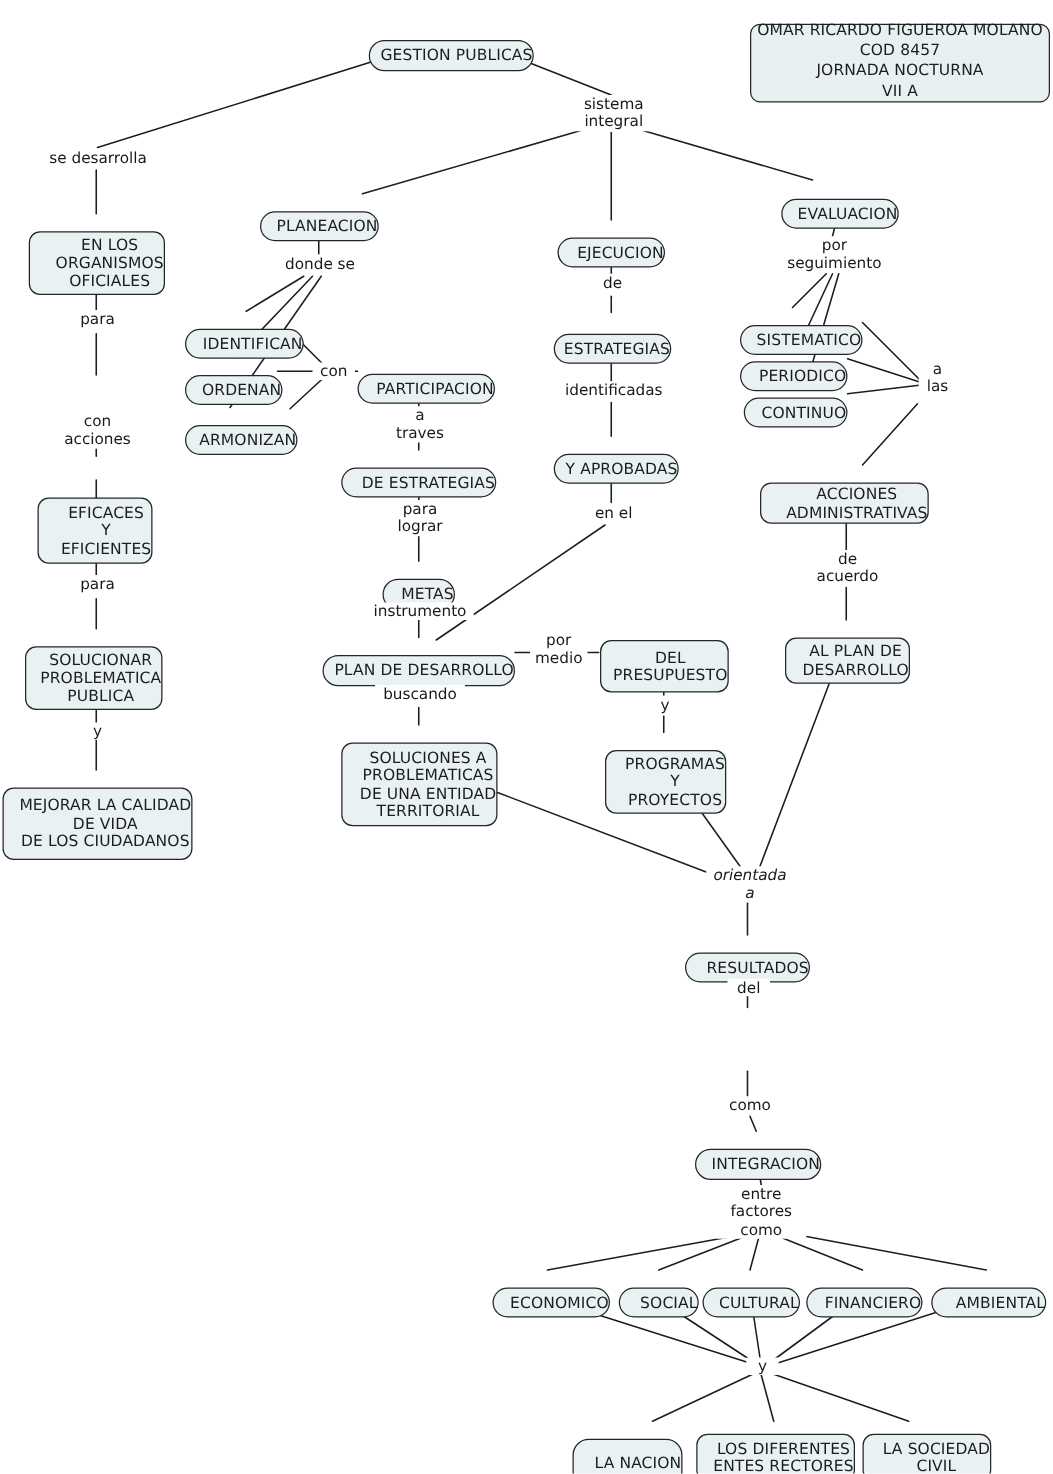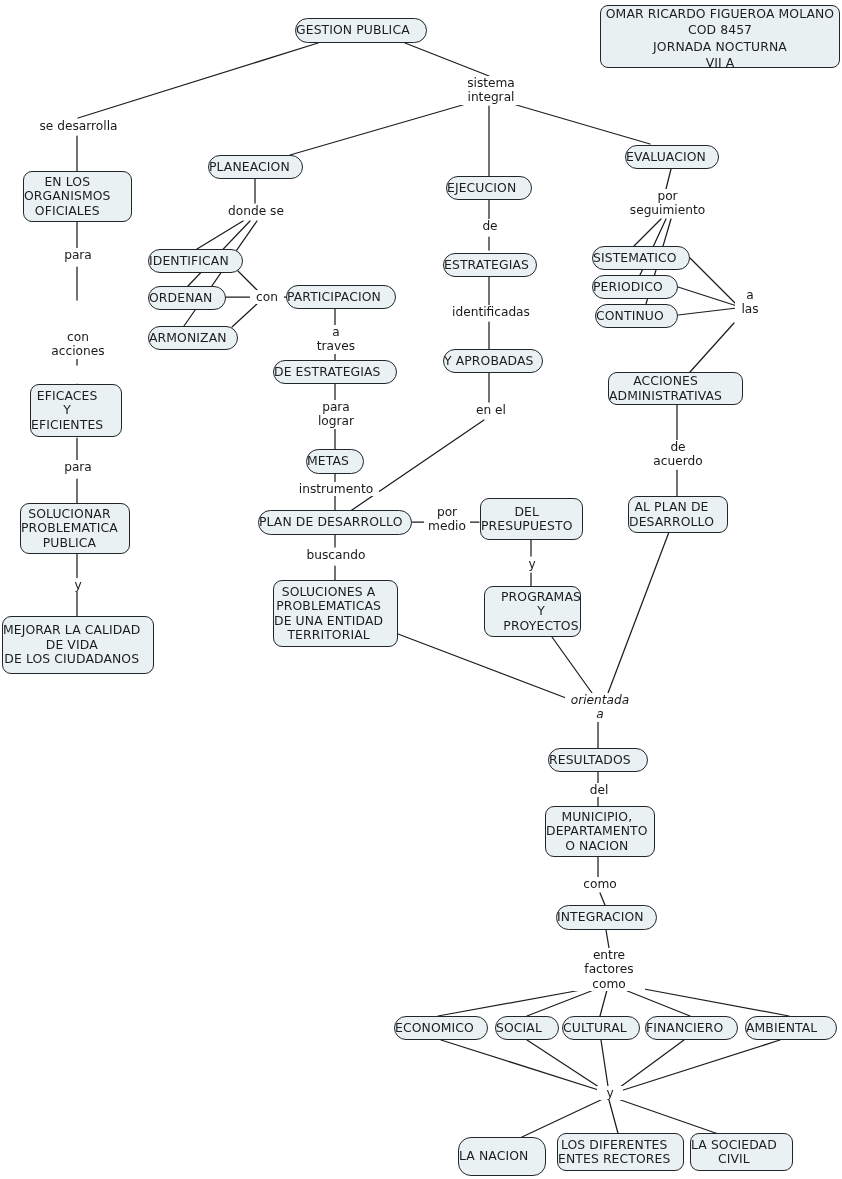--- a/index.html
+++ b/index.html
@@ -22,26 +22,27 @@
   }
   .node{
     position:absolute;
     box-sizing:border-box;
     background:#eaf1f3;
     border:1.4px solid #22262b;
     border-radius:9px;
     color:#1b1d20;
     display:flex;
     align-items:center;
-    justify-content:flex-start;
+    justify-content:flex-end;
     text-align:center;
     line-height:1.16;
     font-size:12.4px;
     letter-spacing:.1px;
     z-index:2;
+    margin-top:14px;
   }
   .node.pill{border-radius:13px;}
   .node.title-card{
     border-radius:8px;
     font-size:12.4px;
     line-height:1.32;
     background:#e8f0f2;
   }
   .label{
     position:absolute;
@@ -164,21 +165,21 @@
     </g>
   </svg>
 
   <div class="node title-card" style="left:600px;top:5px;width:240px;height:63px;flex-direction:column;">
     <span>OMAR RICARDO FIGUEROA MOLANO</span>
     <span>COD 8457</span>
     <span>JORNADA NOCTURNA</span>
     <span>VII A</span>
   </div>
 
-  <div class="node pill" style="left:295px;top:18px;width:132px;height:25px;">GESTION PUBLICA</div>
+  <div class="node pill" style="left:295px;top:18px;width:132px;height:25px;">GESTION PUBLICAS</div>
 
   <div class="node" style="left:23px;top:171px;width:109px;height:51px;white-space:pre-line;">EN LOS
 ORGANISMOS
 OFICIALES</div>
 
 
   <div class="node" style="left:30px;top:384px;width:92px;height:53px;white-space:pre-line;">EFICACES
 Y
 EFICIENTES</div>
 
@@ -233,23 +234,20 @@
   <div class="node pill" style="left:595px;top:304px;width:83px;height:24px;">CONTINUO</div>
 
   <div class="node" style="left:608px;top:372px;width:135px;height:33px;white-space:pre-line;">ACCIONES
 ADMINISTRATIVAS</div>
 
   <div class="node" style="left:628px;top:496px;width:100px;height:37px;white-space:pre-line;">AL PLAN DE
 DESARROLLO</div>
 
   <div class="node pill" style="left:548px;top:748px;width:100px;height:24px;">RESULTADOS</div>
 
-  <div class="node" style="left:545px;top:806px;width:110px;height:51px;white-space:pre-line;">MUNICIPIO,
-DEPARTAMENTO
-O NACION</div>
 
   <div class="node pill" style="left:556px;top:905px;width:101px;height:25px;">INTEGRACION</div>
 
   <div class="node pill" style="left:394px;top:1016px;width:94px;height:24px;">ECONOMICO</div>
 
   <div class="node pill" style="left:495px;top:1016px;width:64px;height:24px;">SOCIAL</div>
 
   <div class="node pill" style="left:562px;top:1016px;width:78px;height:24px;">CULTURAL</div>
 
   <div class="node pill" style="left:645px;top:1016px;width:93px;height:24px;">FINANCIERO</div>

